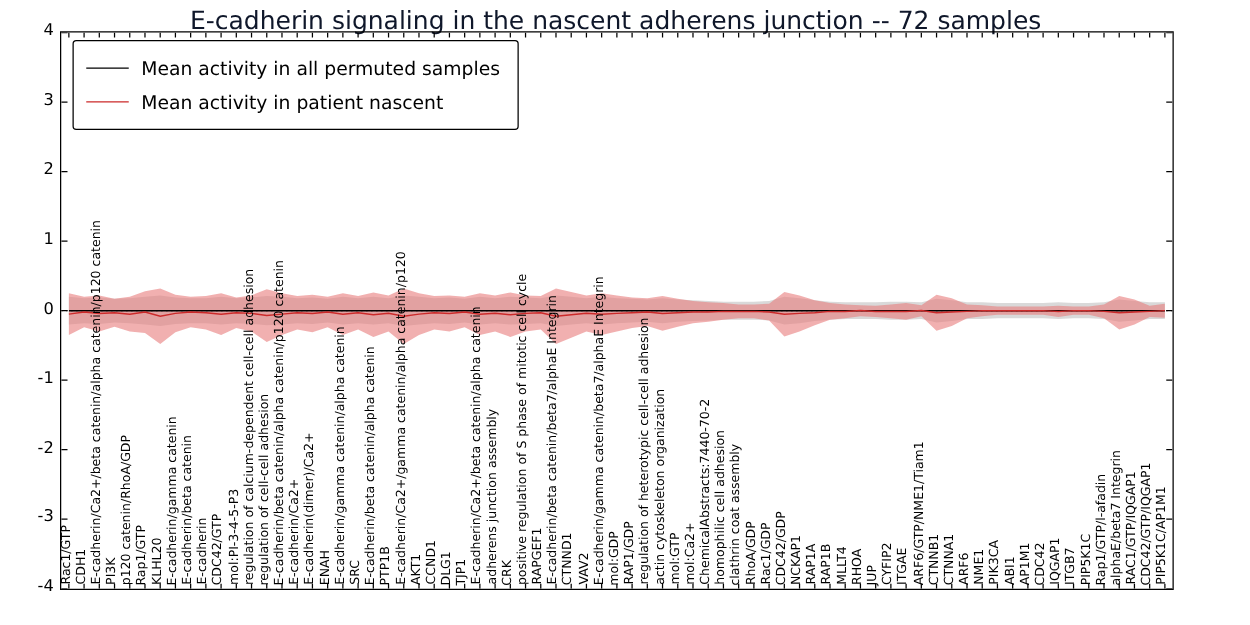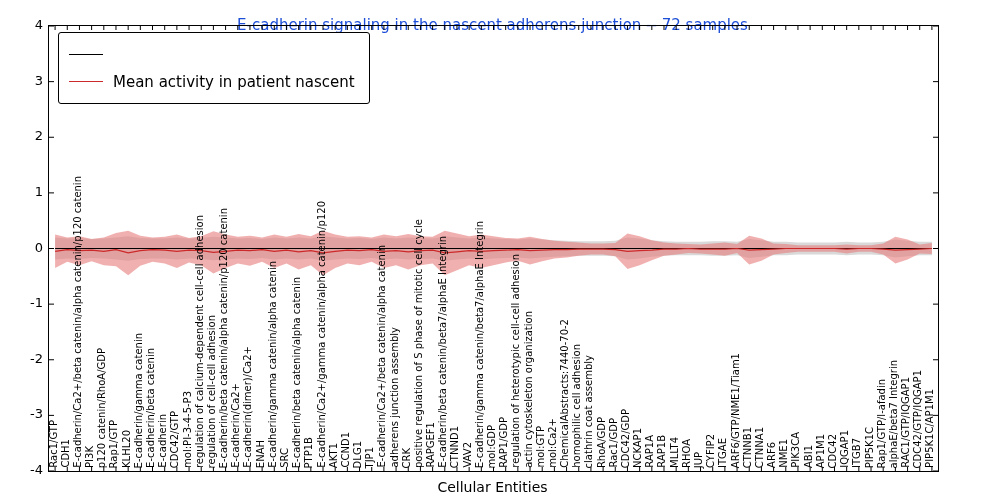--- a/index.html
+++ b/index.html
@@ -3,21 +3,21 @@
 <meta charset="utf-8">
 <style>
   html,body{margin:0;padding:0;background:#ffffff;}
   #chart{
     position:relative;width:1000px;height:500px;background:#ffffff;
     font-family:"DejaVu Sans","Liberation Sans",sans-serif;color:#000;
     overflow:hidden;
   }
   #title{
     position:absolute;left:48px;top:4px;width:889px;text-align:center;
-    font-size:15px;color:#1d4ed8;margin-top:12px;
+    font-size:20px;color:#0f172a;
   }
   #plot{
     position:absolute;left:48px;top:25px;width:889px;height:445px;
     border:1px solid #000;box-sizing:content-box;
   }
   #plot svg{position:absolute;left:0;top:0;}
   #xlabel{
     position:absolute;left:48px;top:479px;width:889px;text-align:center;
     font-size:14px;
   }
@@ -215,20 +215,21 @@
         <line x1="858.554794520548" y1="0" x2="858.554794520548" y2="4" stroke="#000" stroke-width="1"></line>
         <line x1="870.7328767123288" y1="445" x2="870.7328767123288" y2="441" stroke="#000" stroke-width="1"></line>
         <line x1="870.7328767123288" y1="0" x2="870.7328767123288" y2="4" stroke="#000" stroke-width="1"></line>
         <line x1="882.9109589041096" y1="445" x2="882.9109589041096" y2="441" stroke="#000" stroke-width="1"></line>
         <line x1="882.9109589041096" y1="0" x2="882.9109589041096" y2="4" stroke="#000" stroke-width="1"></line>
       </svg>
 
     <div id="legend">
       <div class="legend-row">
         <div class="legend-swatch" style="border-top-color: rgb(0, 0, 0);"></div>
+        <div class="legend-text">Mean activity in all permuted samples</div>
       </div>
       <div class="legend-row">
         <div class="legend-swatch" style="border-top-color: rgb(204, 42, 42);"></div>
         <div class="legend-text">Mean activity in patient nascent</div>
       </div>
     </div>
   </div>
 
   <div id="yticks">
       <div class="ytick-label" style="left: 13px; top: 18px;">4</div>
@@ -310,14 +311,13 @@
       <div class="xlab" style="left: 839.164px; bottom: 32px;">IQGAP1</div>
       <div class="xlab" style="left: 851.342px; bottom: 32px;">ITGB7</div>
       <div class="xlab" style="left: 863.521px; bottom: 32px;">PIP5K1C</div>
       <div class="xlab" style="left: 875.699px; bottom: 32px;">Rap1/GTP/l-afadin</div>
       <div class="xlab" style="left: 887.877px; bottom: 32px;">alphaE/beta7 Integrin</div>
       <div class="xlab" style="left: 900.055px; bottom: 32px;">RAC1/GTP/IQGAP1</div>
       <div class="xlab" style="left: 912.233px; bottom: 32px;">CDC42/GTP/IQGAP1</div>
       <div class="xlab" style="left: 924.411px; bottom: 32px;">PIP5K1C/AP1M1</div>
     </div>
 
-  <div id="xlabel">Cellular Entities</div>
 </div>
 
 </body></html>

